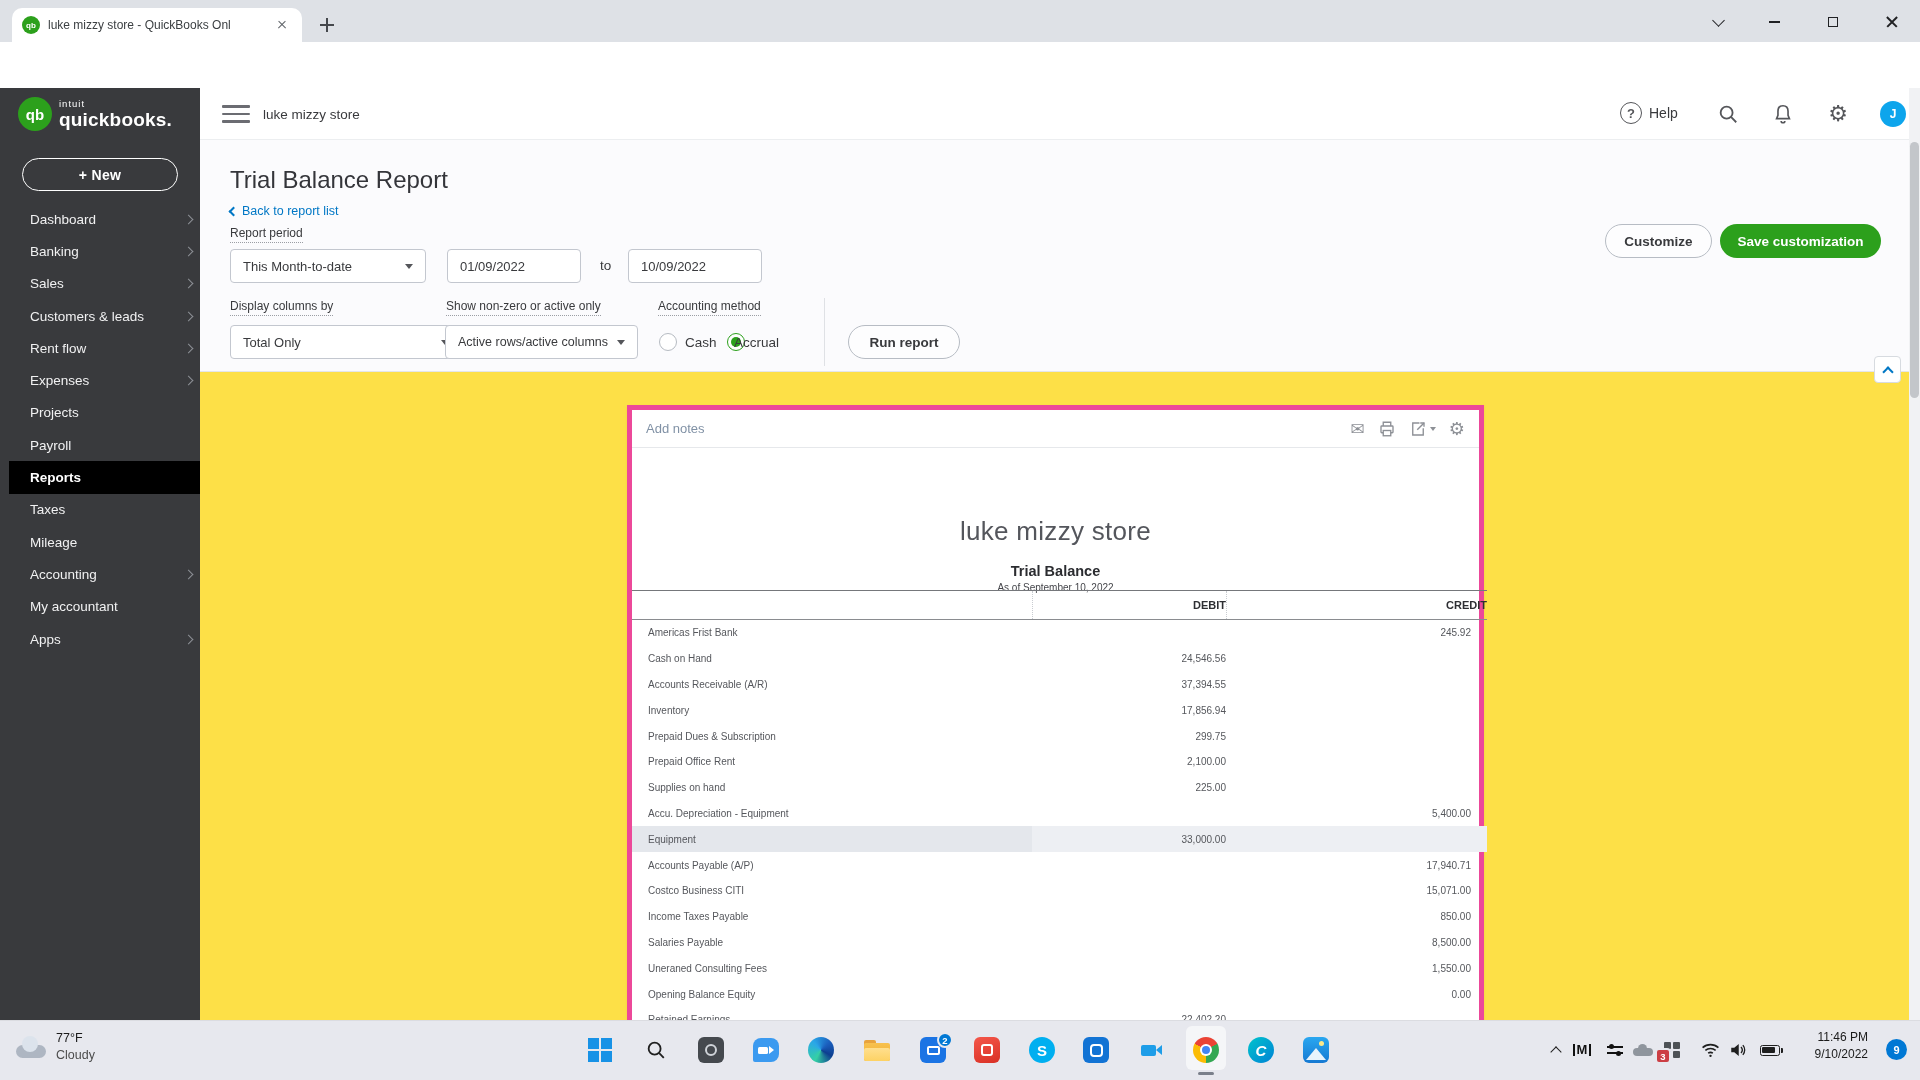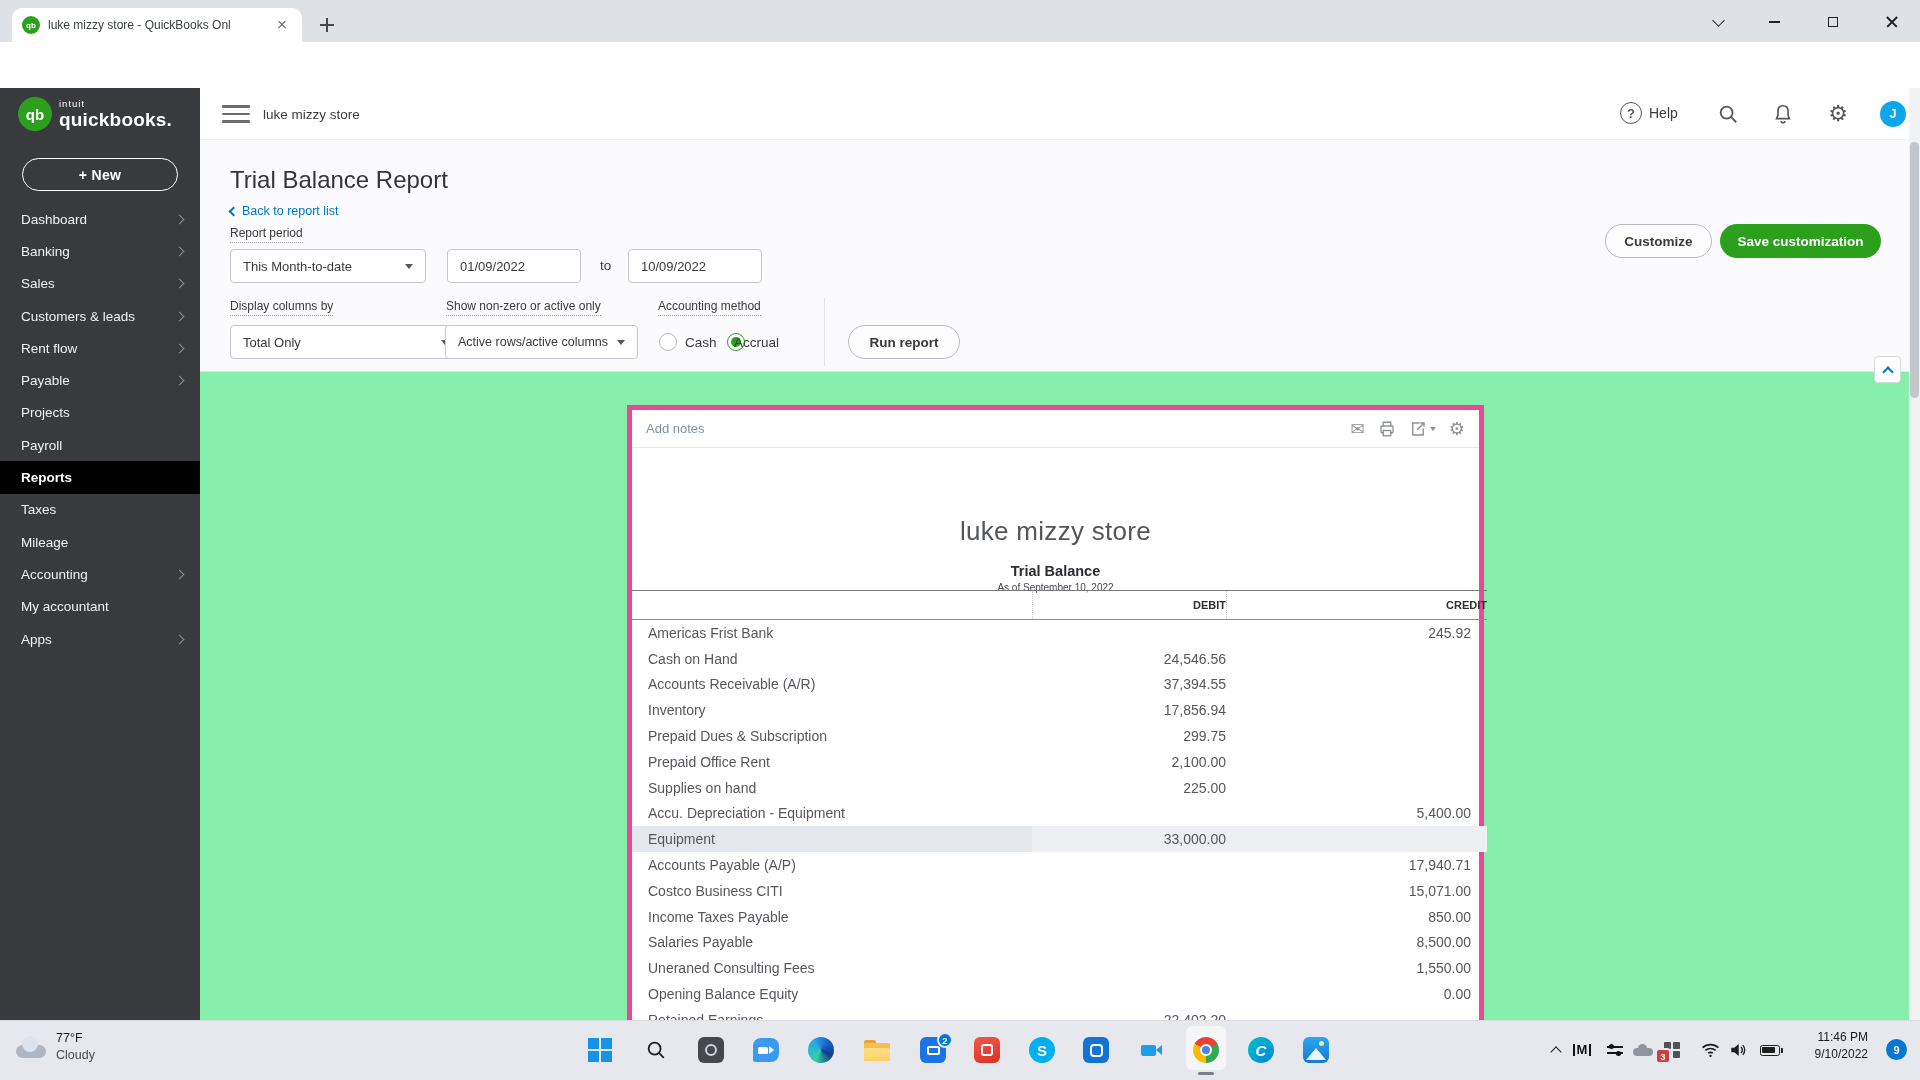--- a/index.html
+++ b/index.html
@@ -48,27 +48,27 @@
   .company{position:absolute;left:263px;top:19px;font-size:13.5px;color:#393a3d}
   .hicon{position:absolute;top:14px;width:24px;height:24px;display:flex;align-items:center;justify-content:center}
   .help-wrap{position:absolute;left:1620px;top:14px;display:flex;align-items:center;gap:7px}
   .qmark{width:22px;height:22px;border:1.6px solid #55565a;border-radius:50%;color:#55565a;font-size:13px;font-weight:700;display:flex;align-items:center;justify-content:center}
   .help-txt{font-size:14px;color:#393a3d}
   .avatar-qb{position:absolute;left:1880px;top:13px;width:26px;height:26px;border-radius:50%;background:#0da5ec;color:#fff;font-size:12px;font-weight:700;display:flex;align-items:center;justify-content:center}
 
   
   .sidebar{position:absolute;left:0;top:140px;width:200px;height:880px;background:#393a3d}
   .new-btn{position:absolute;left:22px;top:18px;width:156px;height:33px;border:1.5px solid #fff;border-radius:17px;color:#fff;font-size:14px;font-weight:600;display:flex;align-items:center;justify-content:center;letter-spacing:.3px}
-  .sb-items{position:absolute;left:0;top:63px;width:200px}
+  .sb-items{position:absolute;left:9px;top:63px;width:200px}
   .sb-item{height:32.3px;display:flex;align-items:center;padding:0 14px 0 21px;color:#f1f1f2;font-size:13.5px;justify-content:space-between}
   .sb-item.selected{background:#000;font-weight:700;color:#fff}
   .sb-chev{width:7px;height:7px;border-right:1.6px solid #8d9096;border-bottom:1.6px solid #8d9096;transform:rotate(-45deg);margin-right:3px}
 
   
-  .content{position:absolute;left:200px;top:140px;width:1720px;height:880px;background:#86efac;overflow:hidden}
+  .content{position:absolute;left:200px;top:140px;width:1720px;height:880px;background:#fde047;overflow:hidden}
   .controls-panel{position:absolute;left:0;top:0;width:1720px;height:232px;background:#fbfbfd;border-bottom:1px solid #e4e6e9}
   .page-title{position:absolute;left:30px;top:26px;font-size:24px;font-weight:500;color:#34353a}
   .back-link{position:absolute;left:30px;top:64px;display:flex;align-items:center;gap:5px;color:#0077c5;font-size:12.5px}
   .back-chev{width:7px;height:7px;border-left:2px solid #0077c5;border-bottom:2px solid #0077c5;transform:rotate(45deg)}
   .dotted-label{font-size:12px;color:#393a3d;border-bottom:1px dotted #9b9ea4;padding-bottom:2px;display:inline-block}
   .selectbox,.datebox{position:absolute;height:34px;background:#fff;border:1px solid #c3c7cf;border-radius:4px;font-size:13px;color:#393a3d;display:flex;align-items:center;padding:0 12px}
   .selectbox{justify-content:space-between}
   .caret{width:0;height:0;border-left:4.5px solid transparent;border-right:4.5px solid transparent;border-top:5.5px solid #55565a}
   .radio{width:18px;height:18px;border-radius:50%;background:#fff;border:1.5px solid #b6bbc2;position:absolute}
   .radio.sel{border-color:#2ca01c;display:flex;align-items:center;justify-content:center}
@@ -86,21 +86,21 @@
   .add-notes{font-size:13px;color:#8091a5}
   .card-icons{display:flex;align-items:center;gap:13px;color:#8d9096}
   .rpt-company{text-align:center;font-size:26px;color:#54565c;margin-top:68px;letter-spacing:.3px}
   .rpt-title{text-align:center;font-size:14.5px;font-weight:700;color:#2b2c30;margin-top:16px}
   .rpt-sub{text-align:center;font-size:10px;color:#45464b;margin-top:3px}
   .tbl{position:absolute;left:0;top:180px;width:855px}
   .thead{display:grid;grid-template-columns:400px 194px 1fr;height:30px;border-top:1.5px solid #75777b;border-bottom:1px solid #8a8c90;align-items:center}
   .thead .hc{font-size:11px;font-weight:700;color:#2e2f33;text-align:right;height:100%;display:flex;align-items:center;justify-content:flex-end}
   .thead .hc.b{border-left:1px dotted #c9ccd1}
   .thead .hc2{}
-  .trow{display:grid;grid-template-columns:400px 194px 1fr;height:25.8px;align-items:center;font-size:14px;color:#55575c}
+  .trow{display:grid;grid-template-columns:400px 194px 1fr;height:25.8px;align-items:center;font-size:10px;color:#55575c}
   .trow.hl{background:#edeff3}
   .trow.hl .c0{background:#e4e7ec}
   .tcell.c0{padding-left:16px;height:100%;display:flex;align-items:center}
   .tcell.c1,.tcell.c2{text-align:right}
   .tcell.c2{padding-right:16px}
 
   
   .pg-scroll{position:absolute;right:0;top:88px;width:11px;height:932px;background:#f1f2f4}
   .pg-thumb{position:absolute;right:1px;top:54px;width:9px;height:256px;border-radius:5px;background:#c3c6ca}
 
@@ -266,21 +266,21 @@
       </div>
       <div class="sb-item">
         <span>Customers &amp; leads</span>
         <span class="sb-chev"></span>
       </div>
       <div class="sb-item">
         <span>Rent flow</span>
         <span class="sb-chev"></span>
       </div>
       <div class="sb-item">
-        <span>Payable</span>
+        <span>Expenses</span>
         <span class="sb-chev"></span>
       </div>
       <div class="sb-item">
         <span>Projects</span>
       </div>
       <div class="sb-item">
         <span>Payroll</span>
       </div>
       <div class="sb-item selected">
         <span>Reports</span>

